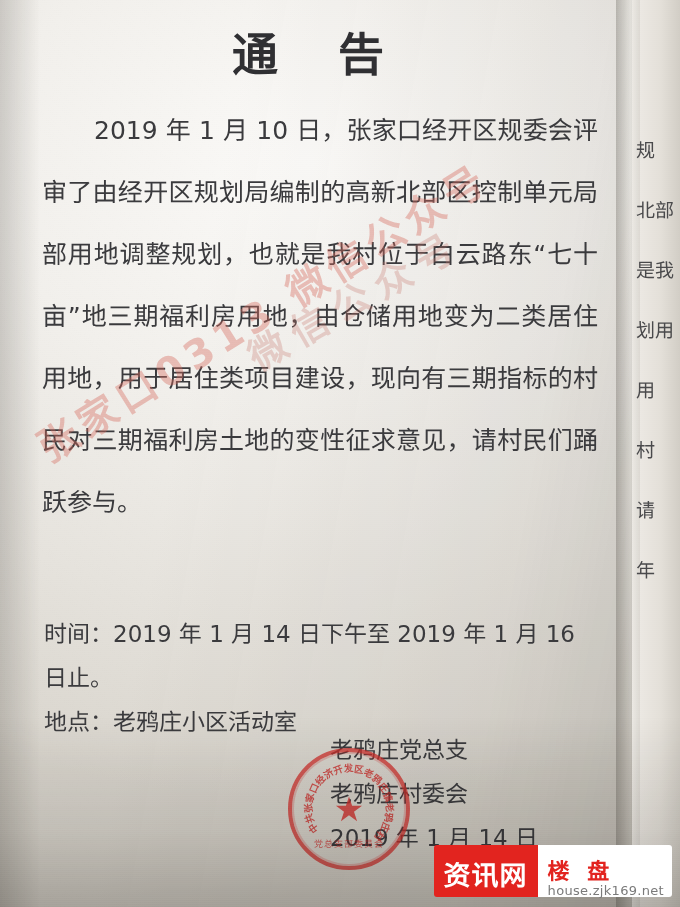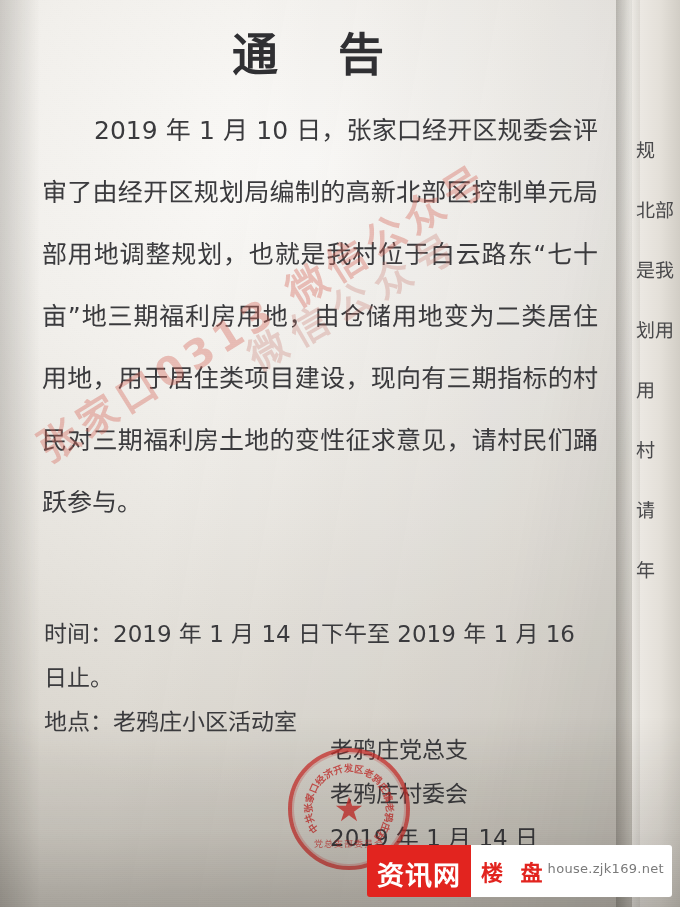--- a/index.html
+++ b/index.html
@@ -233,21 +233,21 @@
     letter-spacing: 1px;
     padding: 4px 10px 0 10px;
     display: flex;
     align-items: center;
     border-radius: 3px 0 0 3px;
   }
   .logo-right {
     background: #ffffff;
     padding: 17px 8px 3px 10px;
     display: flex;
-    flex-direction: row;
+    flex-direction: column;
     justify-content: center;
     border-radius: 0 3px 3px 0;
   }
   .logo-right .lr-main {
     color: #e2241f;
     font-size: 22px;
     font-weight: 700;
     letter-spacing: 5px;
     line-height: 24px;
   }

